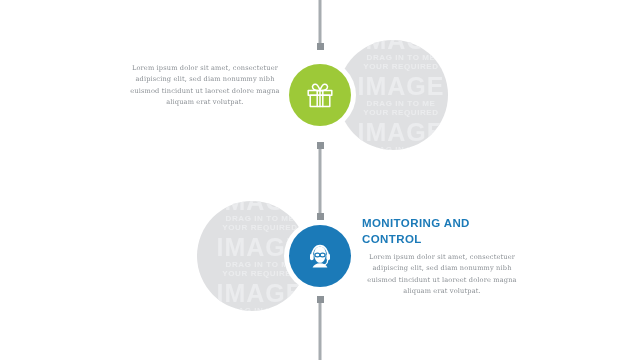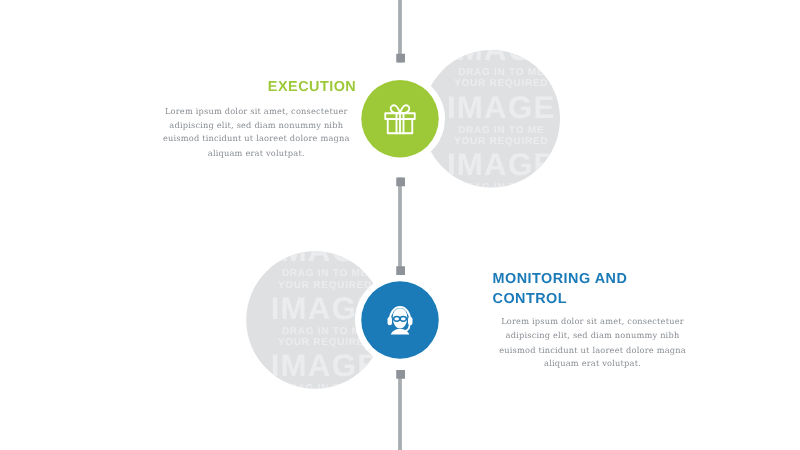--- a/index.html
+++ b/index.html
@@ -134,21 +134,20 @@
   .row-execution .text-block {
     left: 125px;
     text-align: right;
   }
   .row-execution .heading { color: #9dc938; }
 
   .row-monitoring .text-block {
     left: 362px;
     text-align: left;
     top: 20px;
-    margin-left: 32px;
   }
   .row-monitoring .heading { color: #1b7ab8; }
 </style>
 </head>
 <body>
 
 <div class="slide">
 
   <div class="connector conn-top">
     <span class="cap bottom"></span>
@@ -186,21 +185,20 @@
           <line x1="15" y1="10.6" x2="15" y2="26.6"></line>
           <line x1="12.2" y1="10.6" x2="12.2" y2="26.6"></line>
           <line x1="17.8" y1="10.6" x2="17.8" y2="26.6"></line>
           <path d="M15 10.6 C15 10.6 9.3 10.9 7.8 8.2 C6.7 6.2 8.6 3.6 10.8 4.3 C13.3 5.1 15 10.6 15 10.6 Z"></path>
           <path d="M15 10.6 C15 10.6 20.7 10.9 22.2 8.2 C23.3 6.2 21.4 3.6 19.2 4.3 C16.7 5.1 15 10.6 15 10.6 Z"></path>
         </svg>
       </span>
     </div>
 
     <div class="text-block">
-      <p class="heading">EXECUTION</p>
       <p class="body">Lorem ipsum dolor sit amet, consectetuer adipiscing elit, sed diam nonummy nibh euismod tincidunt ut laoreet dolore magna aliquam erat volutpat.</p>
     </div>
   </div>
 
   <div class="row row-monitoring">
 
     <div class="img-circle">
       <div class="ph-text">
         <span class="big">IMAGE</span>
         <span class="small">DRAG IN TO ME</span>

